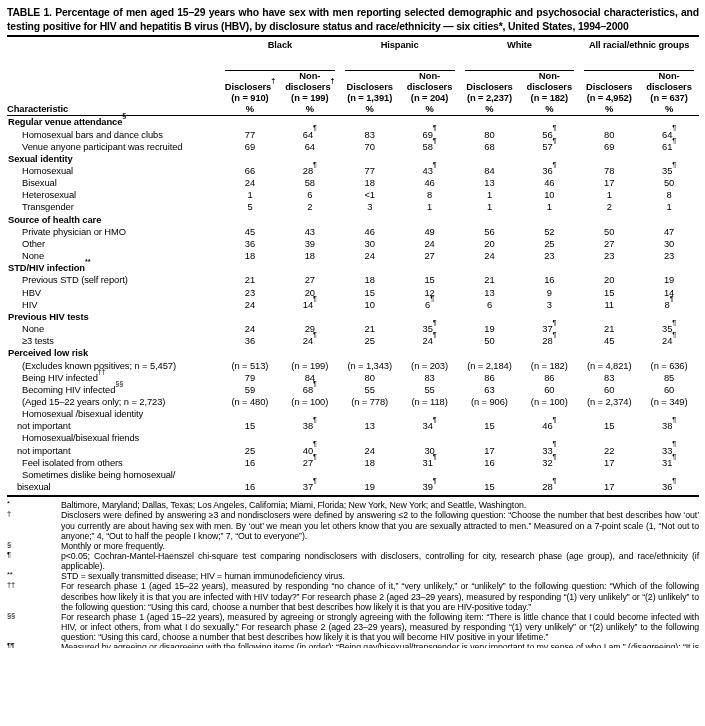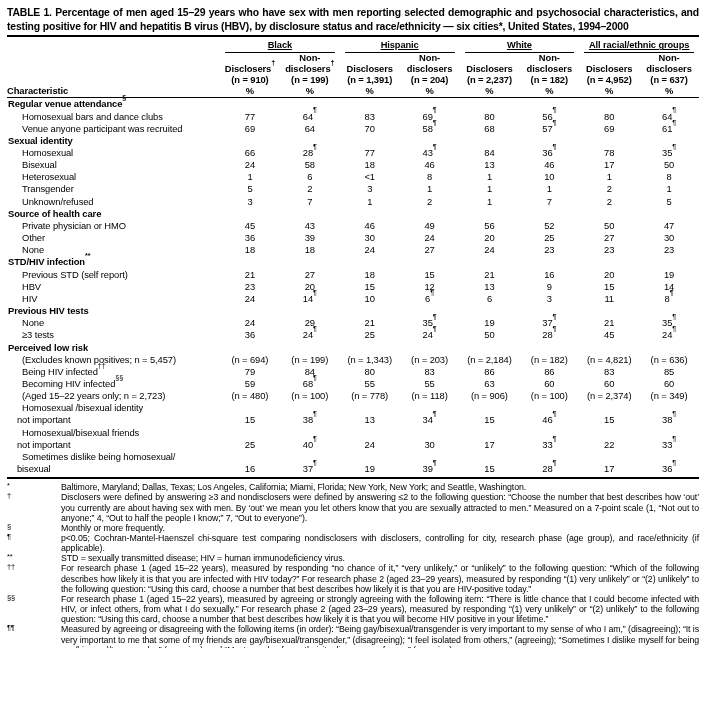--- a/index.html
+++ b/index.html
@@ -13,22 +13,22 @@
     font-size:10.4px; font-weight:bold; line-height:13.6px;
     letter-spacing:-0.15px; text-align:justify;
   }
   .rule-top { border-top:2px solid #000; margin-top:2px; }
   table { border-collapse:collapse; table-layout:fixed; width:100%; }
   col.c-label { width:213px; }
   thead th { font-weight:bold; padding:0; }
   .group-row th { padding:2px 5px 0 5px; }
   .group-rule {
     display:block; font-size:9.3px; font-weight:bold; text-align:center;
-    border-bottom:1px solid #000; line-height:12px; padding-bottom:1px;
-    white-space:nowrap; letter-spacing:-0.1px;text-decoration:underline;
+    border-bottom:1px solid #000; line-height:12px; padding-bottom:19px;
+    white-space:nowrap; letter-spacing:-0.1px;
   }
   .sub-row th {
     font-size:9.4px; text-align:center; vertical-align:bottom;
     line-height:10.8px; padding-bottom:1px; border-bottom:1.4px solid #000;
     letter-spacing:-0.1px; white-space:nowrap;
   }
   .sub-row th.char-cell { text-align:left; vertical-align:bottom; }
   .sub-line { display:block;text-align:center; }
   tbody td {
     font-size:9.4px; line-height:12.15px; height:12.15px;
@@ -200,31 +200,20 @@
           <td class="lbl">Transgender</td>
           <td class="val">5</td>
           <td class="val">2</td>
           <td class="val">3</td>
           <td class="val">1</td>
           <td class="val">1</td>
           <td class="val">1</td>
           <td class="val">2</td>
           <td class="val">1</td>
         </tr>
-        <tr>
-          <td class="lbl">Unknown/refused</td>
-          <td class="val">3</td>
-          <td class="val">7</td>
-          <td class="val">1</td>
-          <td class="val">2</td>
-          <td class="val">1</td>
-          <td class="val">7</td>
-          <td class="val">2</td>
-          <td class="val">5</td>
-        </tr>
         <tr class="section">
           <td colspan="9">Source of health care</td>
         </tr>
         <tr>
           <td class="lbl">Private physician or HMO</td>
           <td class="val">45</td>
           <td class="val">43</td>
           <td class="val">46</td>
           <td class="val">49</td>
           <td class="val">56</td>
@@ -313,21 +302,21 @@
           <td class="val">50</td>
           <td class="val">28<sup class="pq">¶</sup></td>
           <td class="val">45</td>
           <td class="val">24<sup class="pq">¶</sup></td>
         </tr>
         <tr class="section">
           <td colspan="9">Perceived low risk</td>
         </tr>
         <tr class="it">
           <td class="lbl">(Excludes known positives; n = 5,457)</td>
-          <td class="val">(n = 694)</td>
+          <td class="val">(n = 513)</td>
           <td class="val">(n = 199)</td>
           <td class="val">(n = 1,343)</td>
           <td class="val">(n = 203)</td>
           <td class="val">(n = 2,184)</td>
           <td class="val">(n = 182)</td>
           <td class="val">(n = 4,821)</td>
           <td class="val">(n = 636)</td>
         </tr>
         <tr>
           <td class="lbl">Being HIV infected<sup class="mk">††</sup></td>
@@ -384,20 +373,31 @@
           <td class="val">25</td>
           <td class="val">40<sup class="pq">¶</sup></td>
           <td class="val">24</td>
           <td class="val">30</td>
           <td class="val">17</td>
           <td class="val">33<sup class="pq">¶</sup></td>
           <td class="val">22</td>
           <td class="val">33<sup class="pq">¶</sup></td>
         </tr>
         <tr>
+          <td class="lbl">Feel isolated from others</td>
+          <td class="val">16</td>
+          <td class="val">27<sup class="pq">¶</sup></td>
+          <td class="val">18</td>
+          <td class="val">31<sup class="pq">¶</sup></td>
+          <td class="val">16</td>
+          <td class="val">32<sup class="pq">¶</sup></td>
+          <td class="val">17</td>
+          <td class="val">31<sup class="pq">¶</sup></td>
+        </tr>
+        <tr>
           <td class="lbl" colspan="9">Sometimes dislike being homosexual/</td>
         </tr>
         <tr>
           <td class="lbl cont">bisexual</td>
           <td class="val">16</td>
           <td class="val">37<sup class="pq">¶</sup></td>
           <td class="val">19</td>
           <td class="val">39<sup class="pq">¶</sup></td>
           <td class="val">15</td>
           <td class="val">28<sup class="pq">¶</sup></td>

